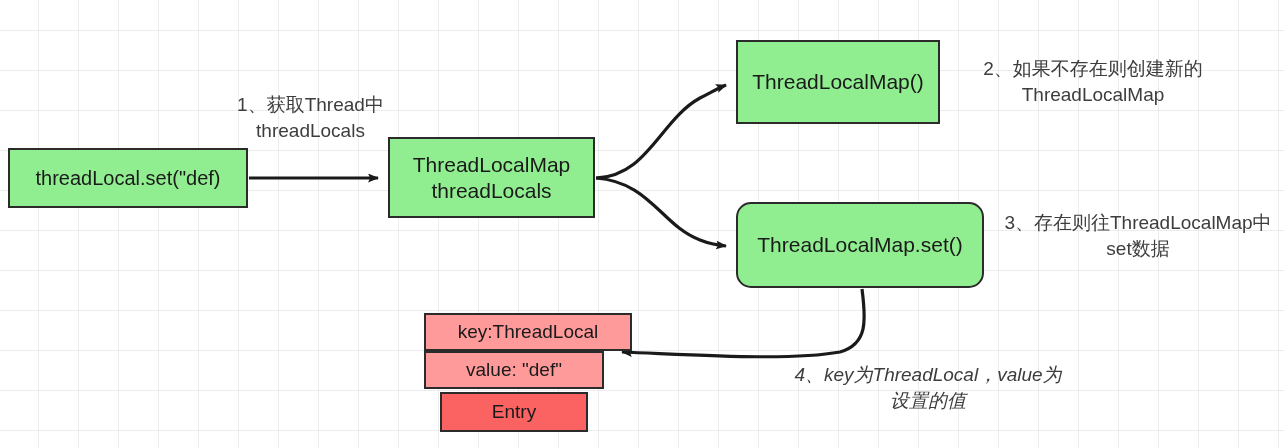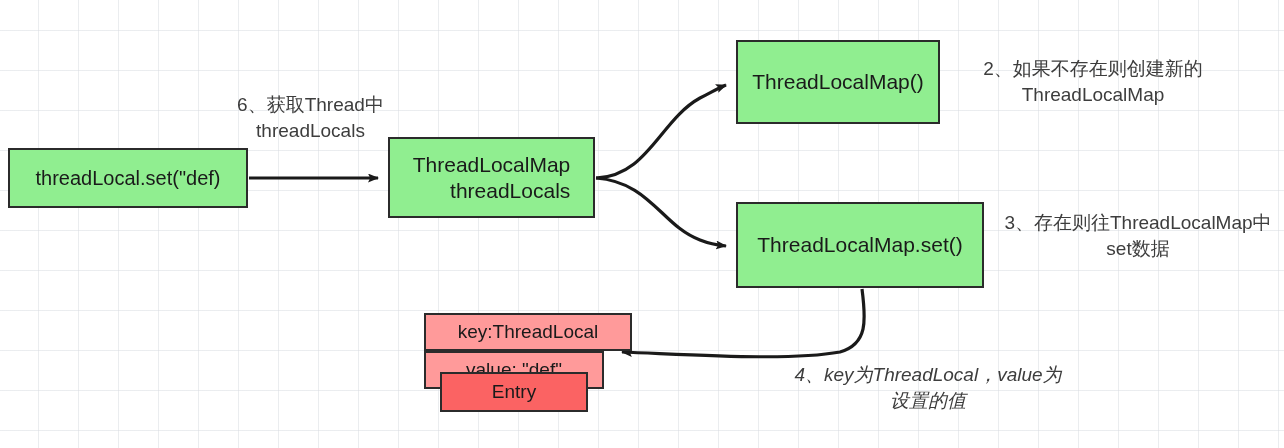--- a/index.html
+++ b/index.html
@@ -15,38 +15,38 @@
     background-image:
       linear-gradient(to right, rgba(218,222,226,0.55) 1px, transparent 1px),
       linear-gradient(to bottom, rgba(218,222,226,0.55) 1px, transparent 1px);
     background-size:40px 40px;
     background-position:-2px -10px;
   }
   .node{
     position:absolute;
     box-sizing:border-box;
     display:flex;align-items:center;justify-content:center;
-    text-align:right;
+    text-align:center;
     border:2.5px solid #2b2b2b;
     color:#1a1a1a;
     line-height:1.22;
     white-space:pre-line;
   }
   .green{background:#90ee90;}
   .pink{background:#ff9a9a;}
   .coral{background:#fb6363;}
 
   #node-set       {left:8px;  top:148px; width:240px; height:60px; font-size:20px;}
   #node-threadlocals{left:388px;top:137px; width:207px; height:81px; font-size:21px;}
   #node-newmap    {left:736px;top:40px;  width:204px; height:84px; font-size:21px;}
-  #node-mapset    {left:736px;top:202px; width:248px; height:86px; font-size:21px;}
+  #node-mapset    {left:736px;top:202px; width:248px; height:86px; font-size:21px;border-radius:15px;}
 
   #entry-key   {left:424px;top:313px;width:208px;height:38px;font-size:19px;}
   #entry-value {left:424px;top:351px;width:180px;height:38px;font-size:19px;}
-  #entry-name  {left:440px;top:372px;width:148px;height:40px;font-size:19px;}
+  #entry-name  {left:440px;top:392px;width:148px;height:40px;font-size:19px;}
 
   .label{
     position:absolute;
     text-align:center;
     color:#3d3d3d;
     font-size:19px;
     line-height:1.35;
     white-space:pre-line;
   }
   #label-1{left:208px;top:92px; width:205px;}
@@ -85,21 +85,21 @@
   <div class="node green" id="node-newmap">ThreadLocalMap()</div>
 
   <div class="node green" id="node-mapset">ThreadLocalMap.set()</div>
 
   <div class="node pink" id="entry-key">key:ThreadLocal</div>
 
   <div class="node pink" id="entry-value">value: "def"</div>
 
   <div class="node coral" id="entry-name">Entry</div>
 
-  <div class="label" id="label-1">6、获取Thread中
+  <div class="label" id="label-1">1、获取Thread中
 threadLocals</div>
 
   <div class="label" id="label-2">2、如果不存在则创建新的
 ThreadLocalMap</div>
 
   <div class="label" id="label-3">3、存在则往ThreadLocalMap中
 set数据</div>
 
   <div class="label" id="label-4">4、key为ThreadLocal，value为
 设置的值</div>

